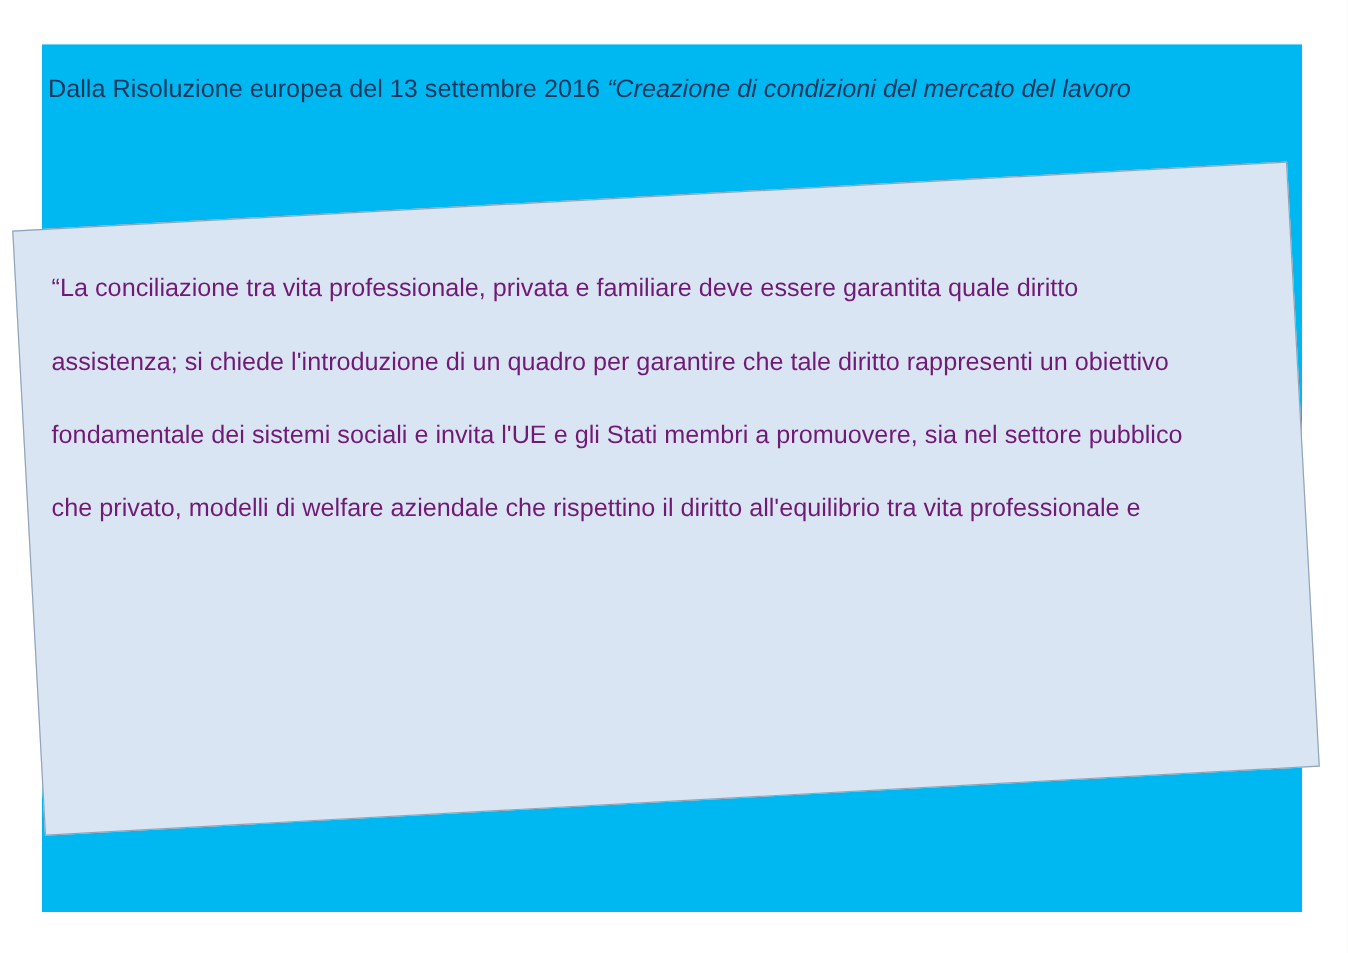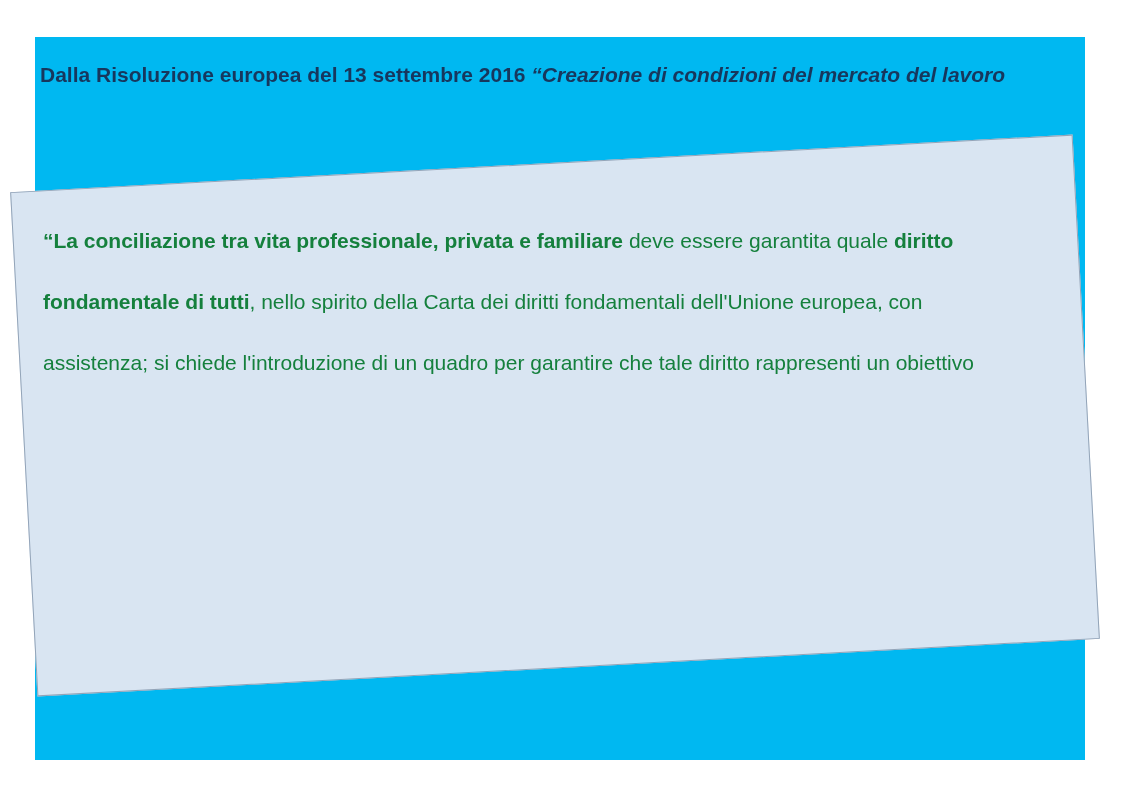--- a/index.html
+++ b/index.html
@@ -47,36 +47,37 @@
     transform: rotate(-3.1deg);
     z-index: 2;
     box-sizing: border-box;
   }
   .quote-text {
     position: absolute;
     left: 43px;
     top: 210px;
     width: 1050px;
     z-index: 3;
-    color: #15803d;
+    color: #701a75;
     font-size: 21px;
     font-weight: normal;
     line-height: 61px;
   }
   .quote-text .text-line { white-space: nowrap; }
-  .b { font-weight: bold; }
+  .b { font-weight: normal; }
   .i { font-style: italic; }
 </style>
 </head>
 <body>
 
 <div class="slide">
   <div class="cyan-panel"></div>
   <div class="quote-box"></div>
   <div class="header-text">
       <div class="text-line"><span class="b">Dalla Risoluzione europea del 13 settembre 2016 </span><span class="b i">“Creazione di condizioni del mercato del lavoro</span></div>
     </div>
   <div class="quote-text">
       <div class="text-line"><span class="b">“La conciliazione tra vita professionale, privata e familiare</span><span> deve essere garantita quale </span><span class="b">diritto</span></div>
-      <div class="text-line"><span class="b">fondamentale di tutti</span><span>, nello spirito della Carta dei diritti fondamentali dell'Unione europea, con</span></div>
       <div class="text-line"><span>assistenza; si chiede l'introduzione di un quadro per garantire che tale diritto rappresenti un obiettivo</span></div>
+      <div class="text-line"><span>fondamentale dei sistemi sociali e invita l'UE e gli Stati membri a promuovere, sia nel settore pubblico</span></div>
+      <div class="text-line"><span>che privato, modelli di welfare aziendale che rispettino il diritto all'equilibrio tra vita professionale e</span></div>
     </div>
 </div>
 
 </body></html>

